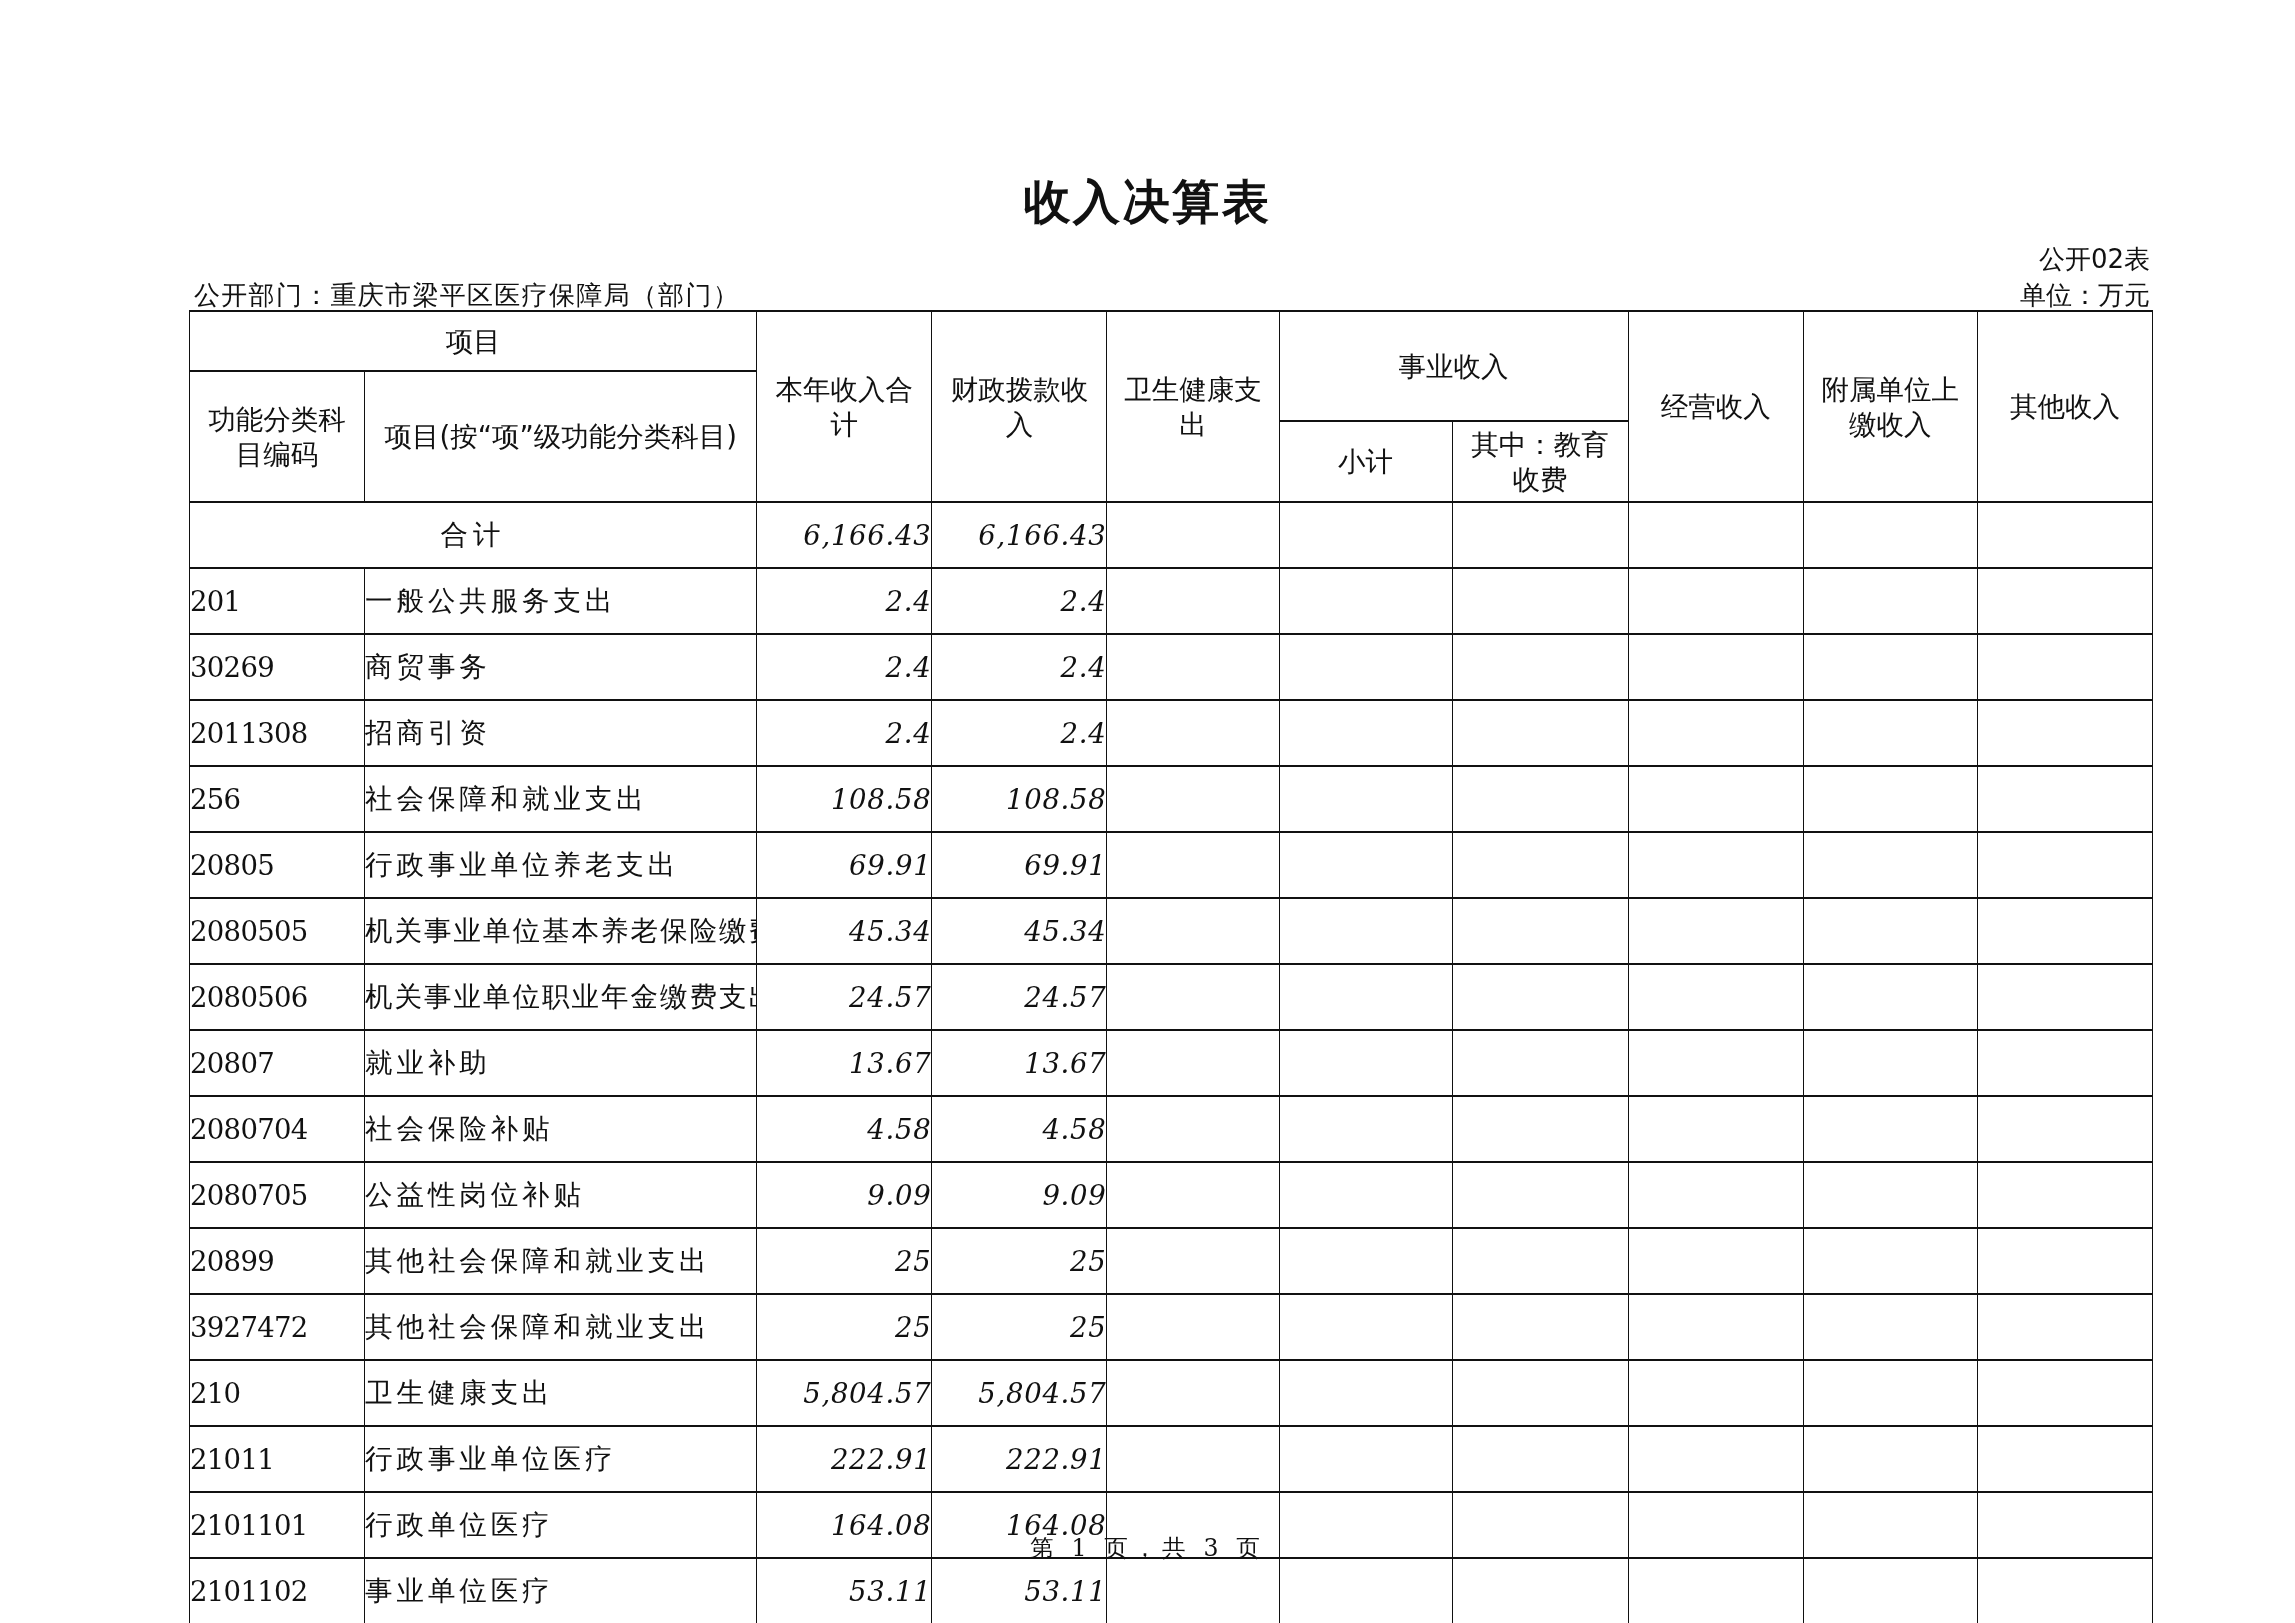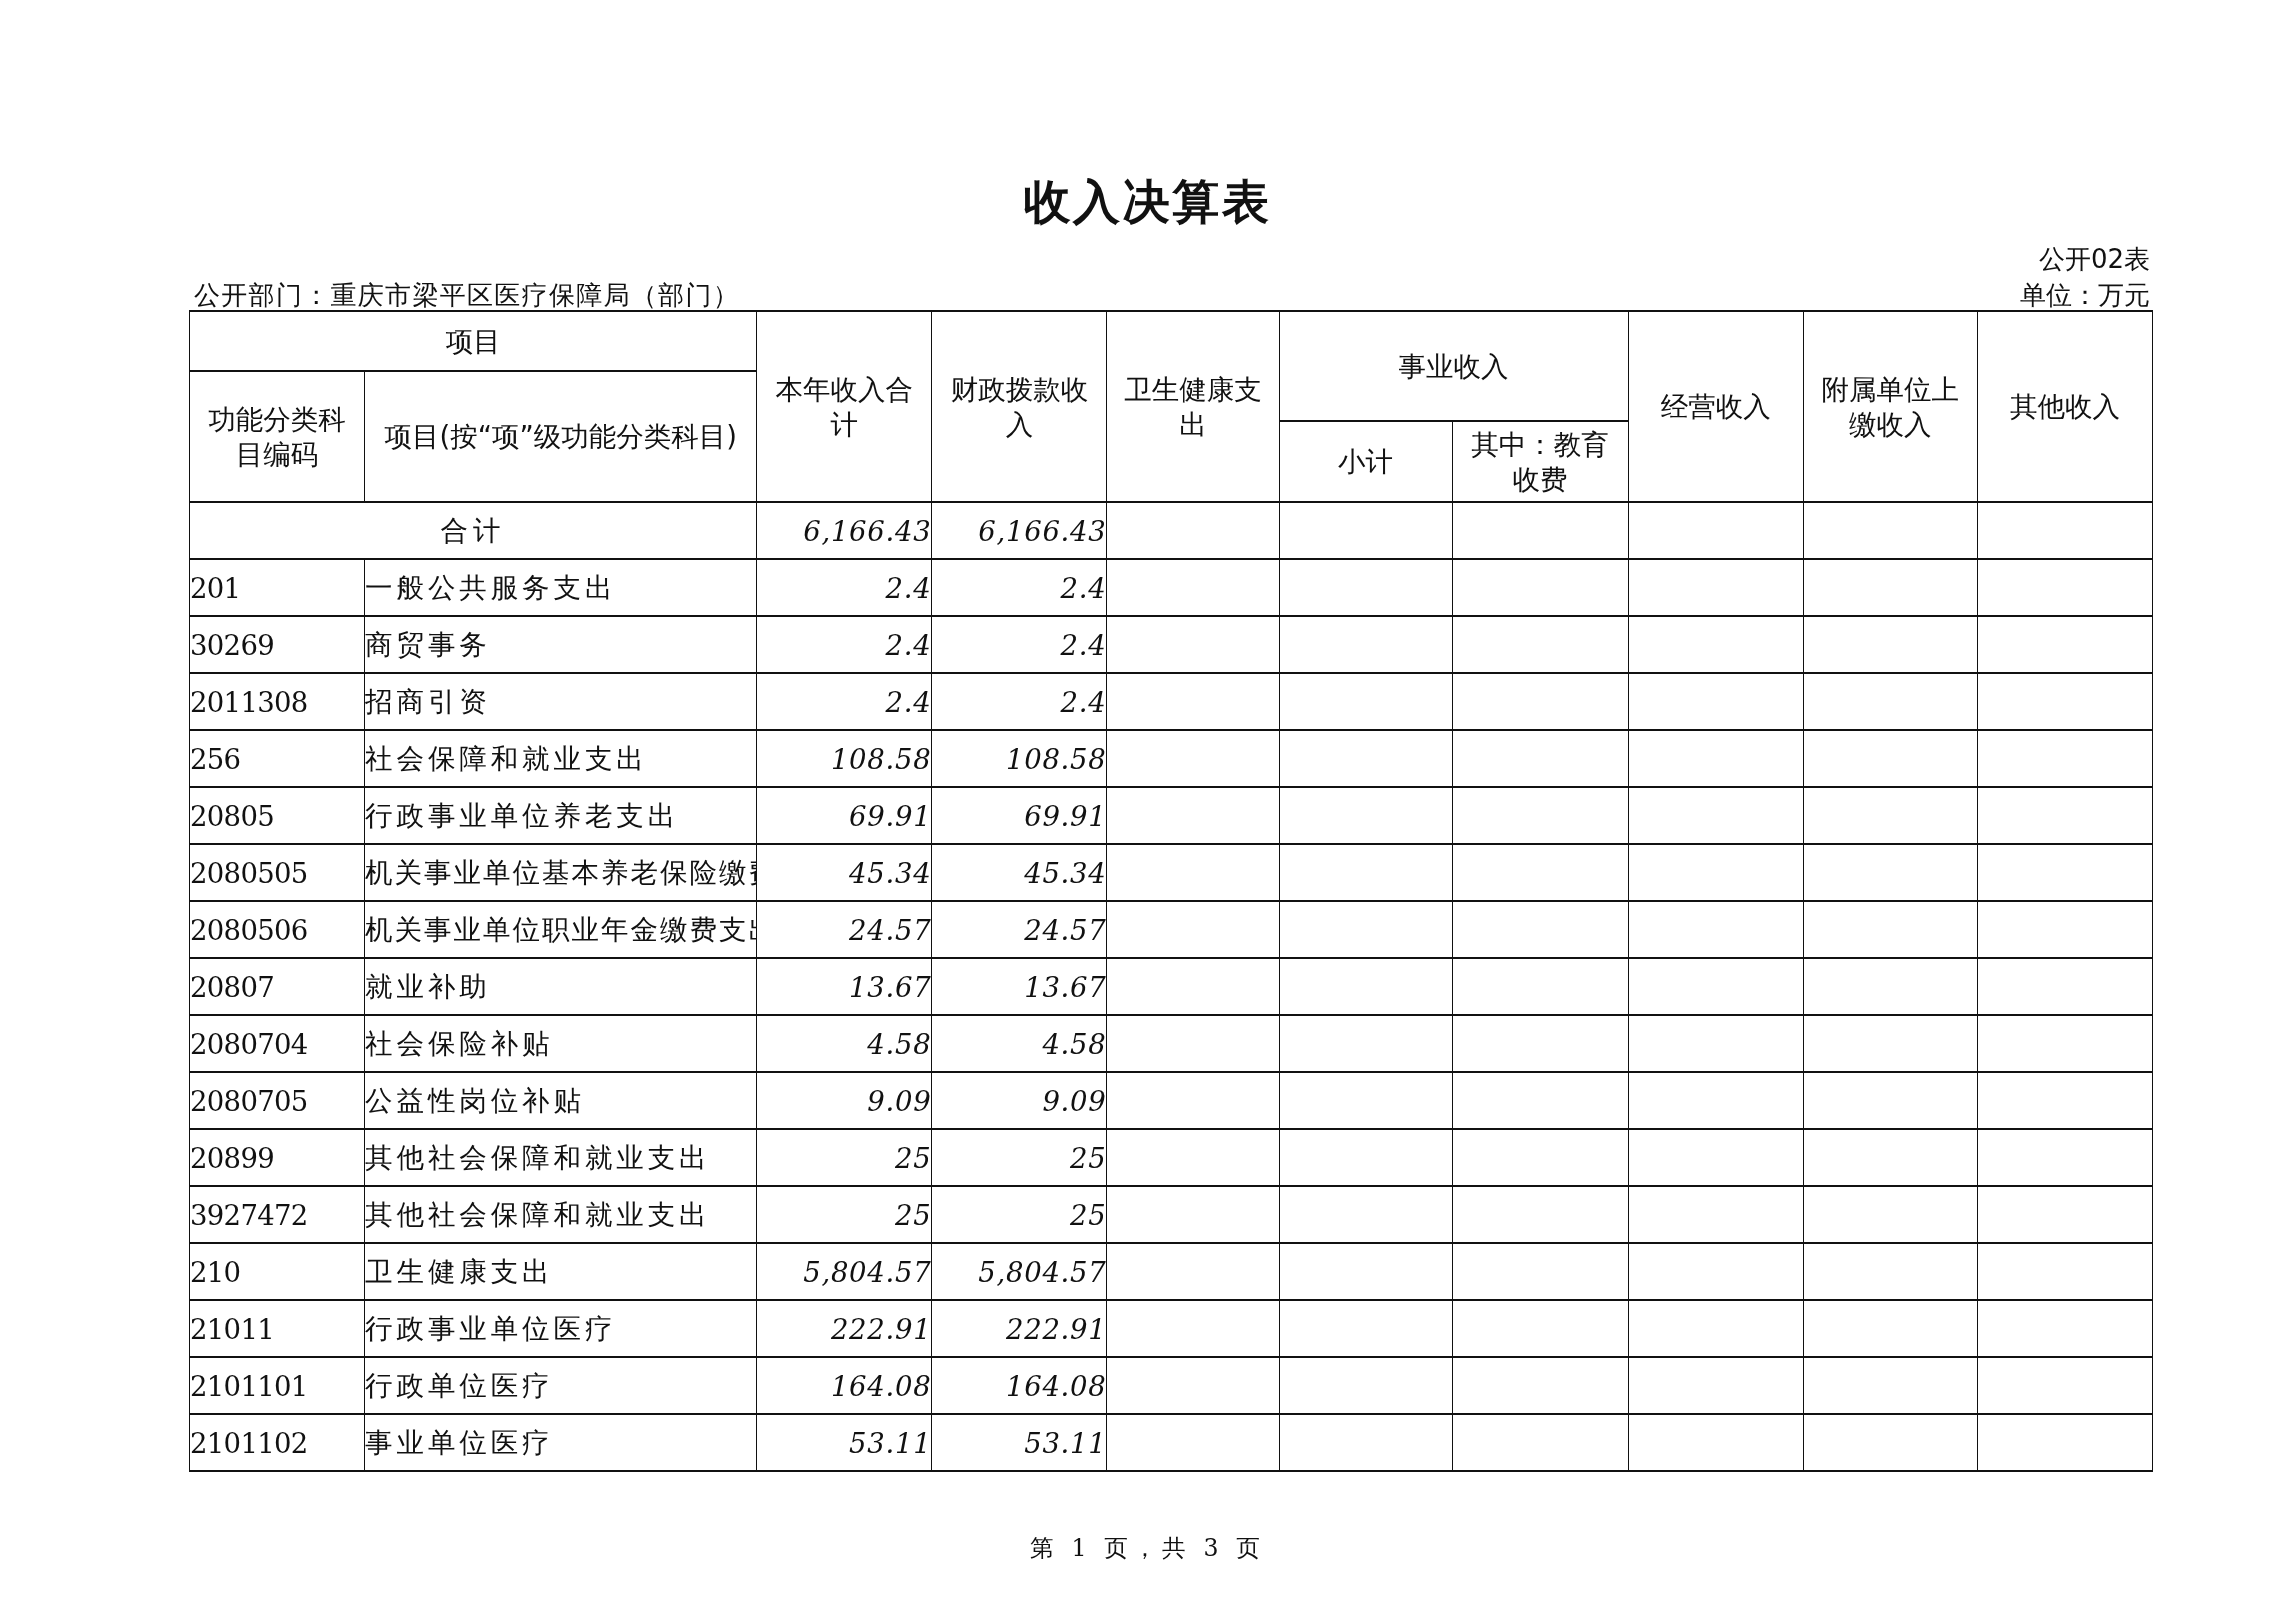--- a/index.html
+++ b/index.html
@@ -20,21 +20,21 @@
   }
   #tbl td, #tbl th {
     border-left: 1.3px solid #111; border-right: 1.3px solid #111;
     border-top: 2.6px solid #111; border-bottom: 2.6px solid #111;
     padding: 0; overflow: hidden; white-space: nowrap;
   }
   #tbl th { font-weight: normal; font-size: 27.5px; line-height: 35px; text-align: center; white-space: normal; }
   #tbl tr.h1 { height: 60px; }
   #tbl tr.h2a { height: 50px; }
   #tbl tr.h2b { height: 81px; }
-  #tbl tbody tr { height: 57px; }
+  #tbl tbody tr { height: 66px; }
   #tbl td { font-size: 27.5px; }
   td.code { text-align: left; padding-left: 2.6px; font-family: "DejaVu Serif", "Liberation Serif", serif; letter-spacing: -0.7px; }
   td.name { text-align: left; padding-left: 5.2px; font-family: "DejaVu Serif", "Liberation Serif", serif; letter-spacing: 3.9px; }
   td.name.l3 { padding-left: 34px; }
   td.name.small { font-size: 21px; letter-spacing: 2px; padding-left: 26px; }
   td.num { text-align: right; padding-right: 2.6px; font-family: "DejaVu Serif", "Liberation Serif", serif; letter-spacing: 0.7px; font-style: italic; }
   td.total-label { text-align: center; font-family: "DejaVu Serif", "Liberation Serif", serif; letter-spacing: 5.2px; }
   td.empty { }
 
   #footer {

